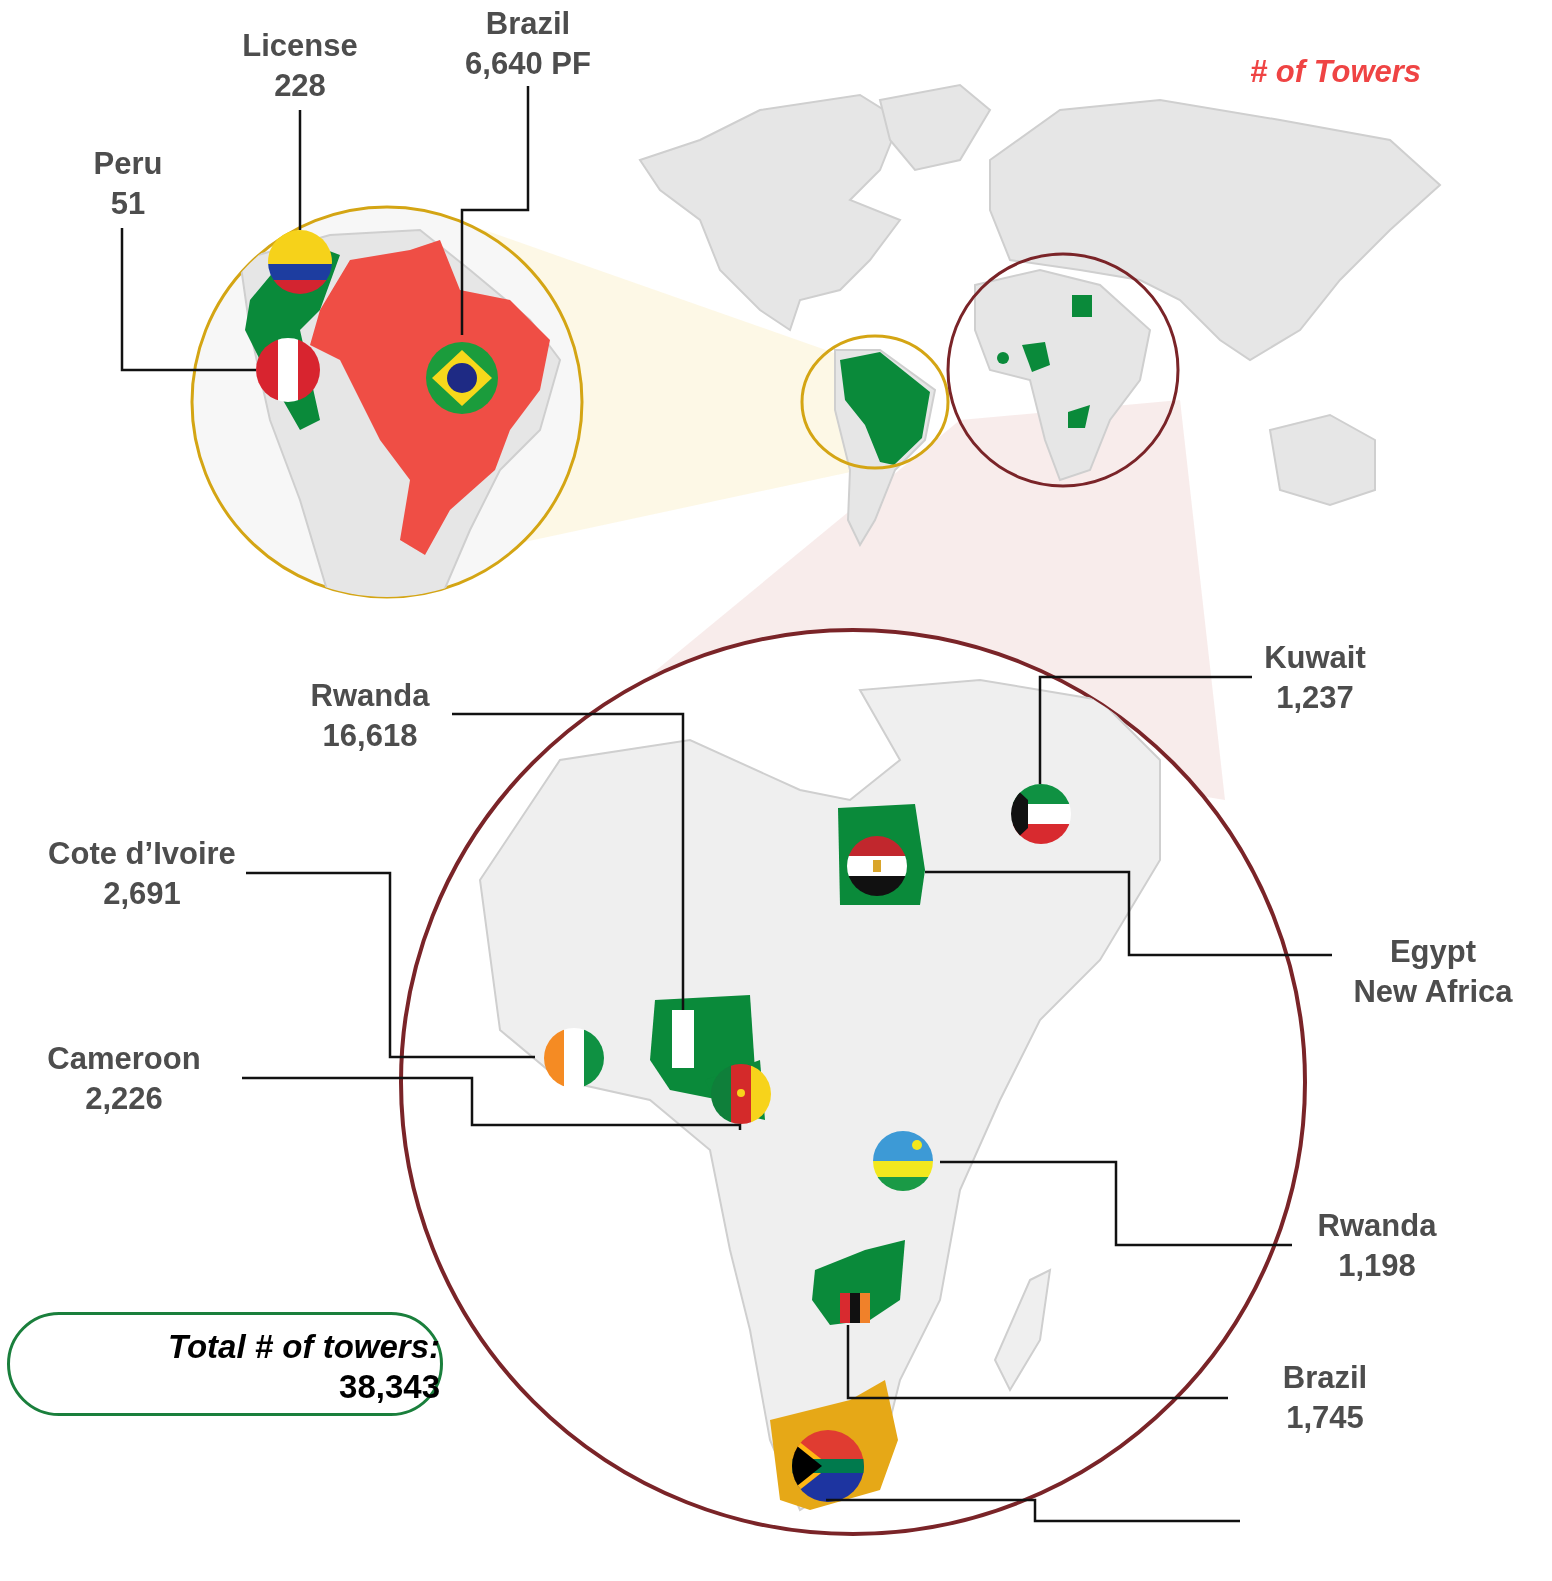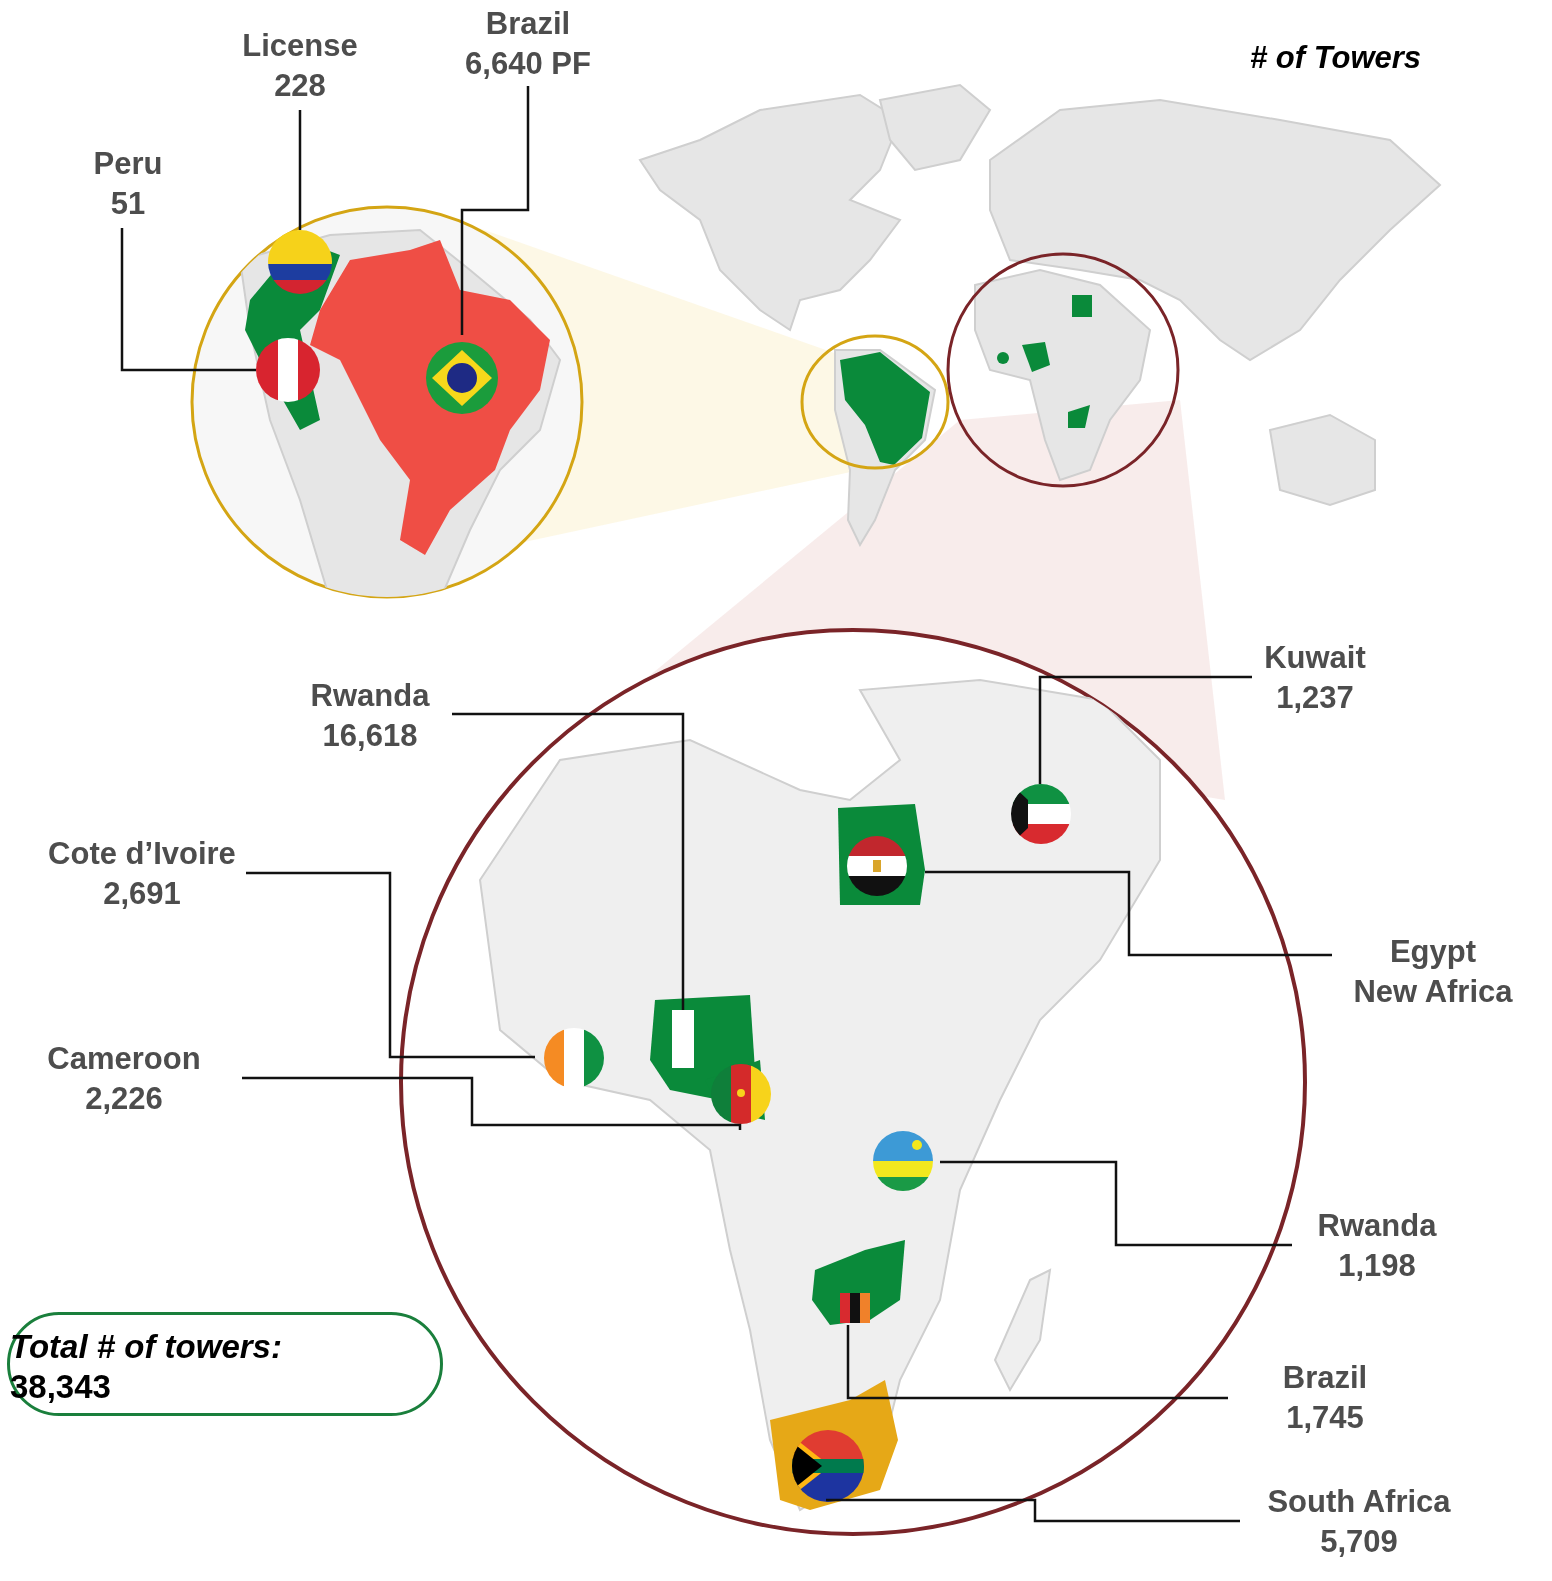--- a/index.html
+++ b/index.html
@@ -2,25 +2,25 @@
 <html><head>
 <meta charset="utf-8">
 <style>
   html, body { margin: 0; padding: 0; background: #ffffff; }
   body { width: 1552px; height: 1581px; position: relative; overflow: hidden;
          font-family: "Liberation Sans", sans-serif; }
   .stage { position: absolute; left: 0; top: 0; width: 1552px; height: 1581px; }
   .label { position: absolute; text-align: center; color: #4d4d4d; font-weight: bold;
            font-size: 31px; line-height: 40px; white-space: nowrap; }
   .label span { display: block; }
-  .legend-title { position: absolute; left: 1250px; top: 40px; font-size: 31px; font-weight: bold;
-                  font-style: italic; color: #000000; white-space: nowrap; }
+  .legend-title { position: absolute; left: 1250px; top: 54px; font-size: 31px; font-weight: bold;
+                  font-style: italic; color: #ef4444; white-space: nowrap; }
   .total-box { position: absolute; left: 7px; top: 1312px; width: 436px; height: 104px;
                border: 3px solid #1a7f3c; border-radius: 54px; box-sizing: border-box;
-               text-align: left; color: #000; font-weight: bold; font-style: italic; }
+               text-align: right; color: #000; font-weight: bold; font-style: italic; }
   .total-box .t1 { display: block; font-size: 33px; margin-top: 12px; line-height: 40px; }
   .total-box .t2 { display: block; font-size: 33px; font-style: normal; line-height: 40px; }
   svg { position: absolute; left: 0; top: 0; }
 </style>
 </head>
 <body>
 
 <div class="stage">
 
   <svg width="1552" height="1581" viewBox="0 0 1552 1581">
@@ -226,22 +226,18 @@
     <span>2,226</span>
   </div>
   <div class="label" style="left:1302px; top:1206px; width:150px;">
     <span>Rwanda</span>
     <span>1,198</span>
   </div>
   <div class="label" style="left:1250px; top:1358px; width:150px;">
     <span>Brazil</span>
     <span>1,745</span>
   </div>
-  <div class="label" style="left:1246px; top:1482px; width:226px;">
-    <span>South Africa</span>
-    <span>5,709</span>
-  </div>
 
   <div class="total-box">
     <span class="t1">Total # of towers:</span>
     <span class="t2">38,343</span>
   </div>
 </div>
 
 </body></html>

